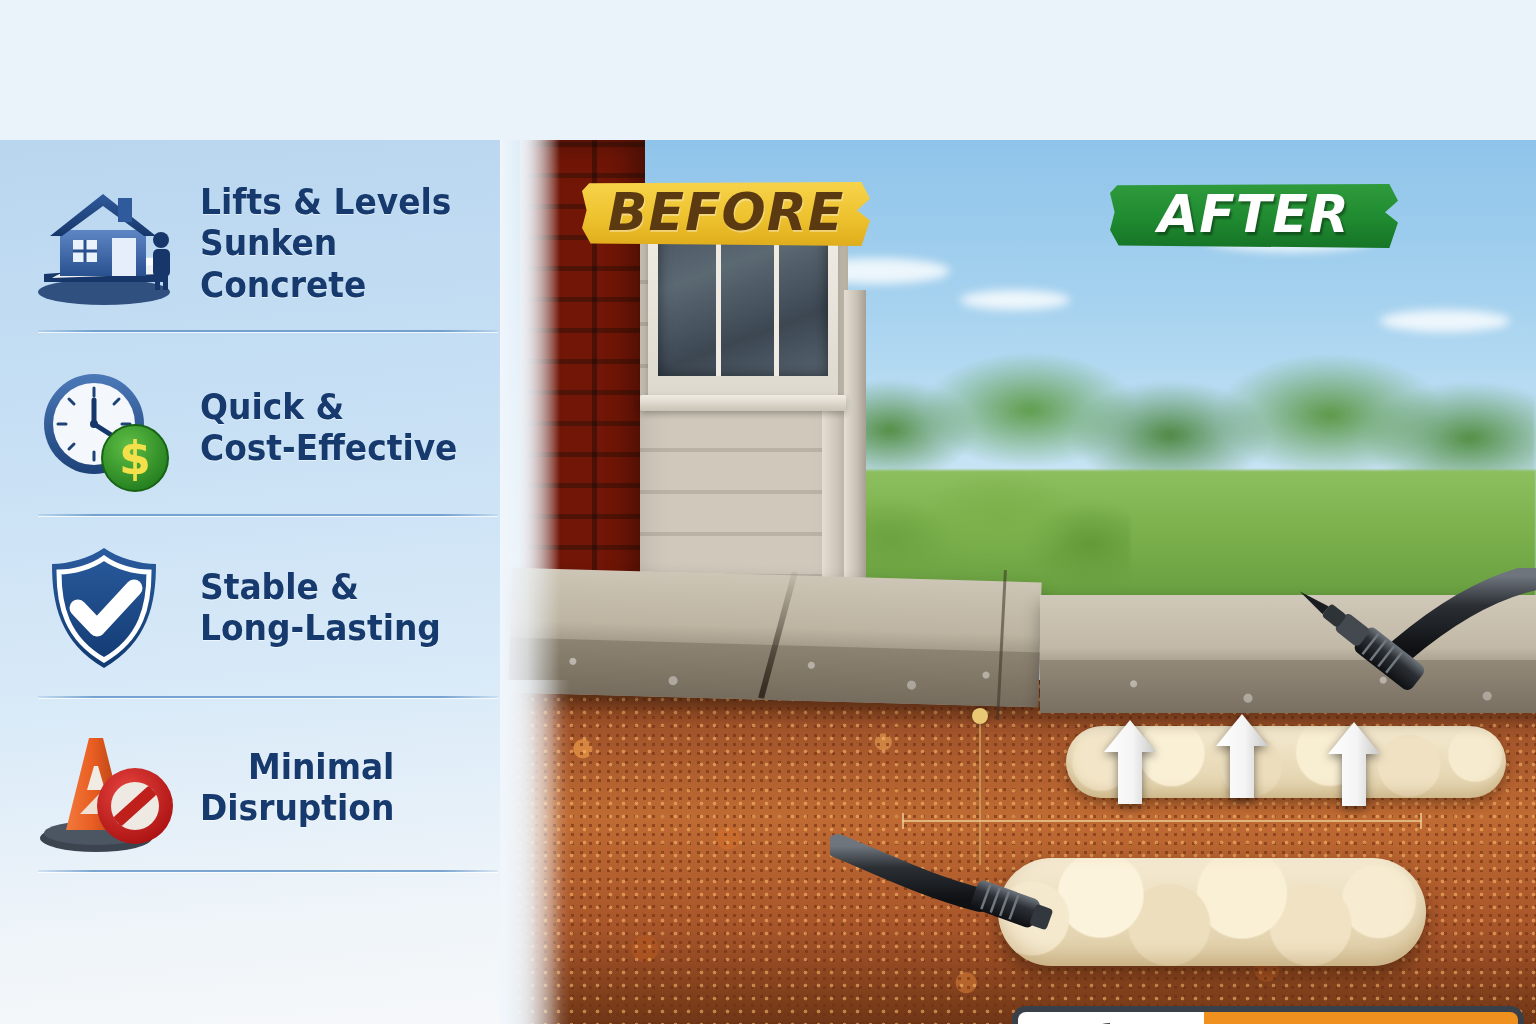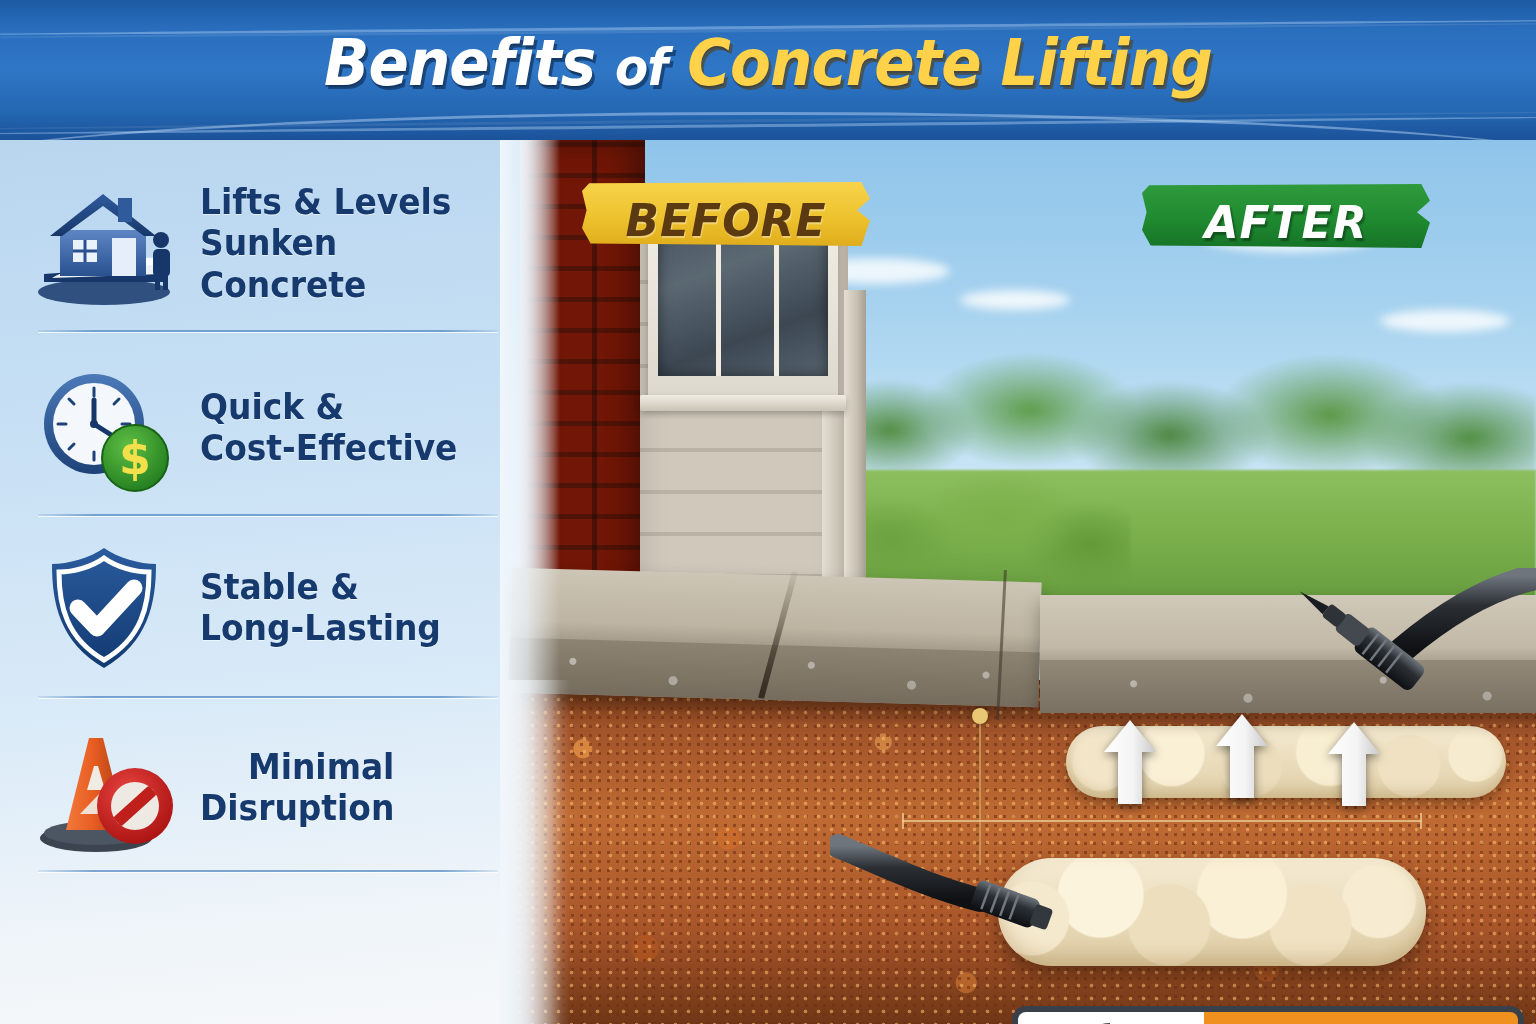--- a/index.html
+++ b/index.html
@@ -288,34 +288,34 @@
   .probe-dot { position:absolute; left:472px; top:568px; width:16px; height:16px;
     border-radius:50%; background:#e9c873; box-shadow:0 0 4px rgba(0,0,0,.4); }
   .measure { position:absolute; left:402px; top:680px; width:520px; height:2px;
     background:rgba(236,206,150,.75); }
   .measure::before, .measure::after { content:""; position:absolute; top:-7px; width:2px; height:16px;
     background:rgba(236,206,150,.75); }
   .measure::before { left:0; } .measure::after { right:0; }
 
   
   .ribbon {
-    position:absolute; height:64px; display:flex; align-items:flex-end; justify-content:center;
+    position:absolute; height:64px; display:flex; align-items:flex-start; justify-content:center;
     font-family:"DejaVu Sans", sans-serif; font-weight:bold; font-style:italic;
-    font-size:44px; letter-spacing:1px;
+    font-size:52px; letter-spacing:1px;
     clip-path:polygon(0% 14%,2.5% 2%,97% 0%,100% 26%,95.5% 44%,100% 60%,97% 100%,3% 96%,0% 72%,1.6% 44%);
     z-index:60;
   }
   .ribbon-before {
     left:82px; top:42px; width:288px;
     background:linear-gradient(180deg,#f7d34a,#eec22f 55%,#e0ad1b);
     color:#5b3a12; text-shadow:1px 2px 0 rgba(255,255,255,.35);
     box-shadow:0 6px 12px rgba(0,0,0,.35);
   }
   .ribbon-after {
-    left:642px; top:44px; width:288px;
+    left:610px; top:44px; width:288px;
     background:linear-gradient(180deg,#2e9b3c,#1f8a30 55%,#167427);
     color:#ffffff; text-shadow:2px 3px 2px rgba(0,0,0,.35);
     box-shadow:0 6px 12px rgba(0,0,0,.35);
   }
 
   
   .logo { position:absolute; left:1012px; top:866px; width:512px; z-index:70; }
   .logo-bar { display:flex; height:100px; }
   .logo-mark {
     width:192px; background:#ffffff;
@@ -334,28 +334,20 @@
     font-family:"DejaVu Sans", sans-serif; font-weight:bold;
     font-size:76px; color:#3a4049; letter-spacing:-2px;
     transform:scaleX(1.04);
   }
 </style>
 </head>
 <body>
 
 <div id="canvas">
 
-  <div class="header">
-    <div class="hdr-arc"></div>
-    <div class="header-title">
-      <span class="ht-white">Benefits</span>
-      <span class="ht-of">of</span>
-      <span class="ht-gold">Concrete Lifting</span>
-    </div>
-  </div>
 
   <div class="body-area">
 
     <div class="left-panel">
 
       <div class="benefit" style="top:38px;">
         <div class="b-icon">
           <svg viewBox="0 0 150 132" width="150" height="132">
             <defs>
               <linearGradient id="hg" x1="0" y1="0" x2="0" y2="1">

